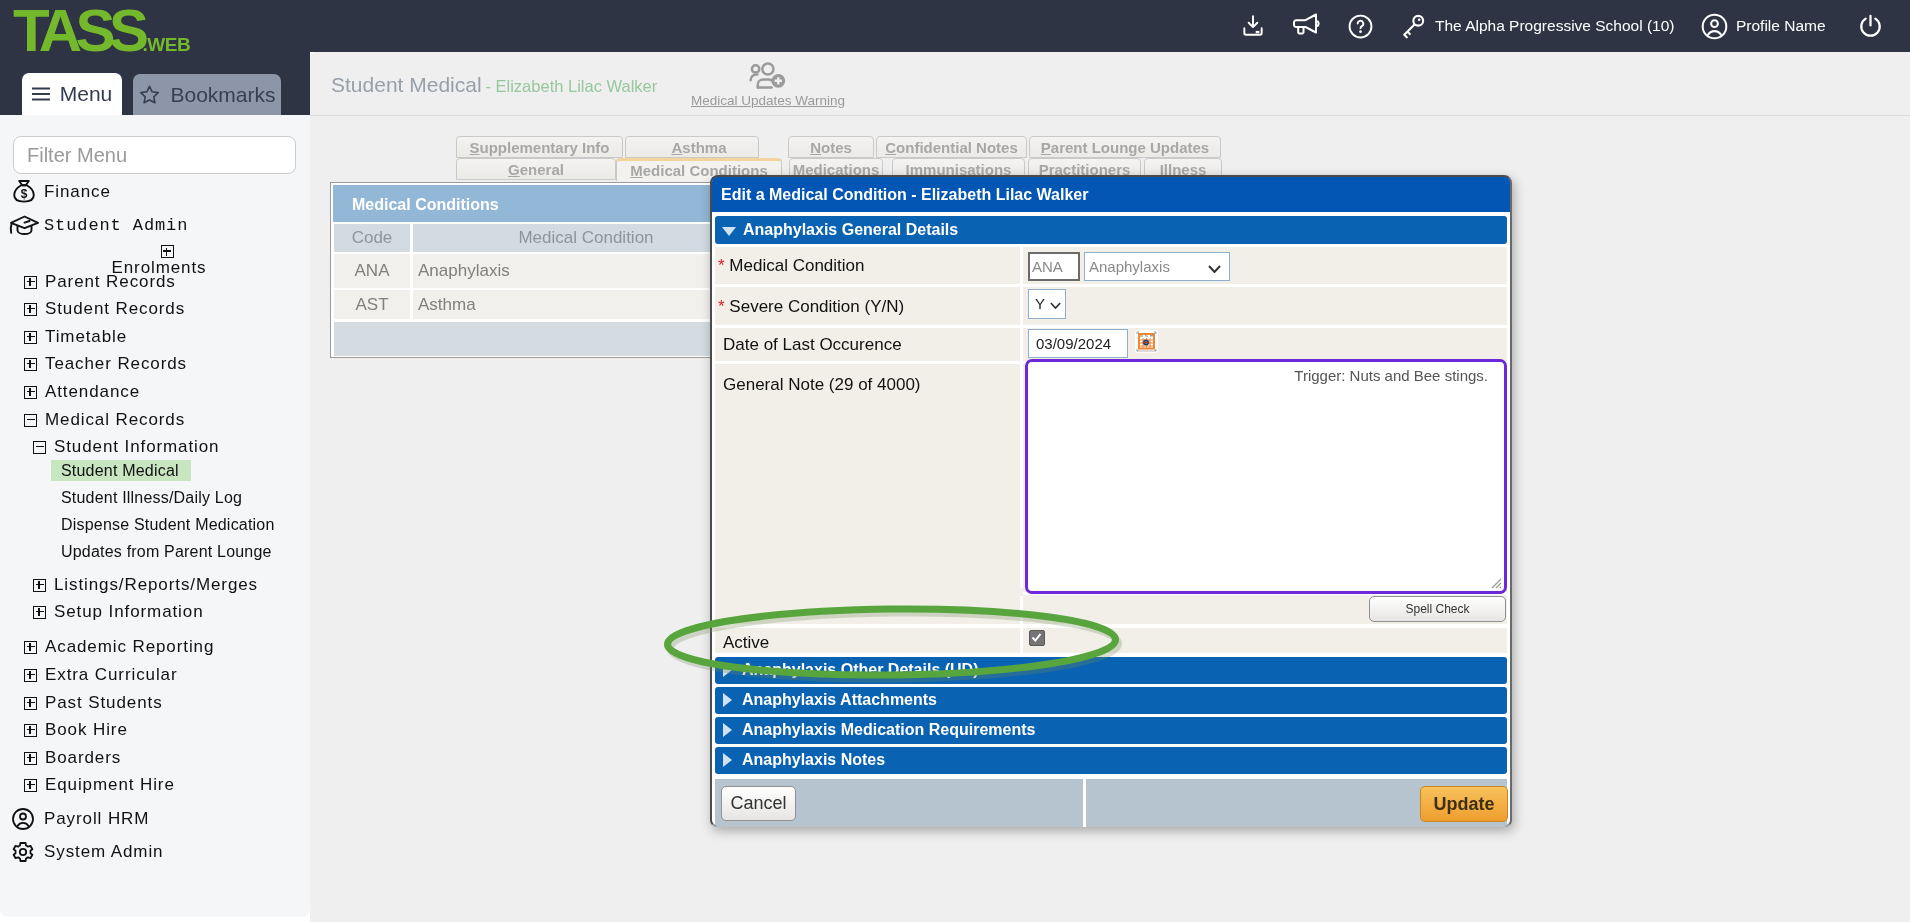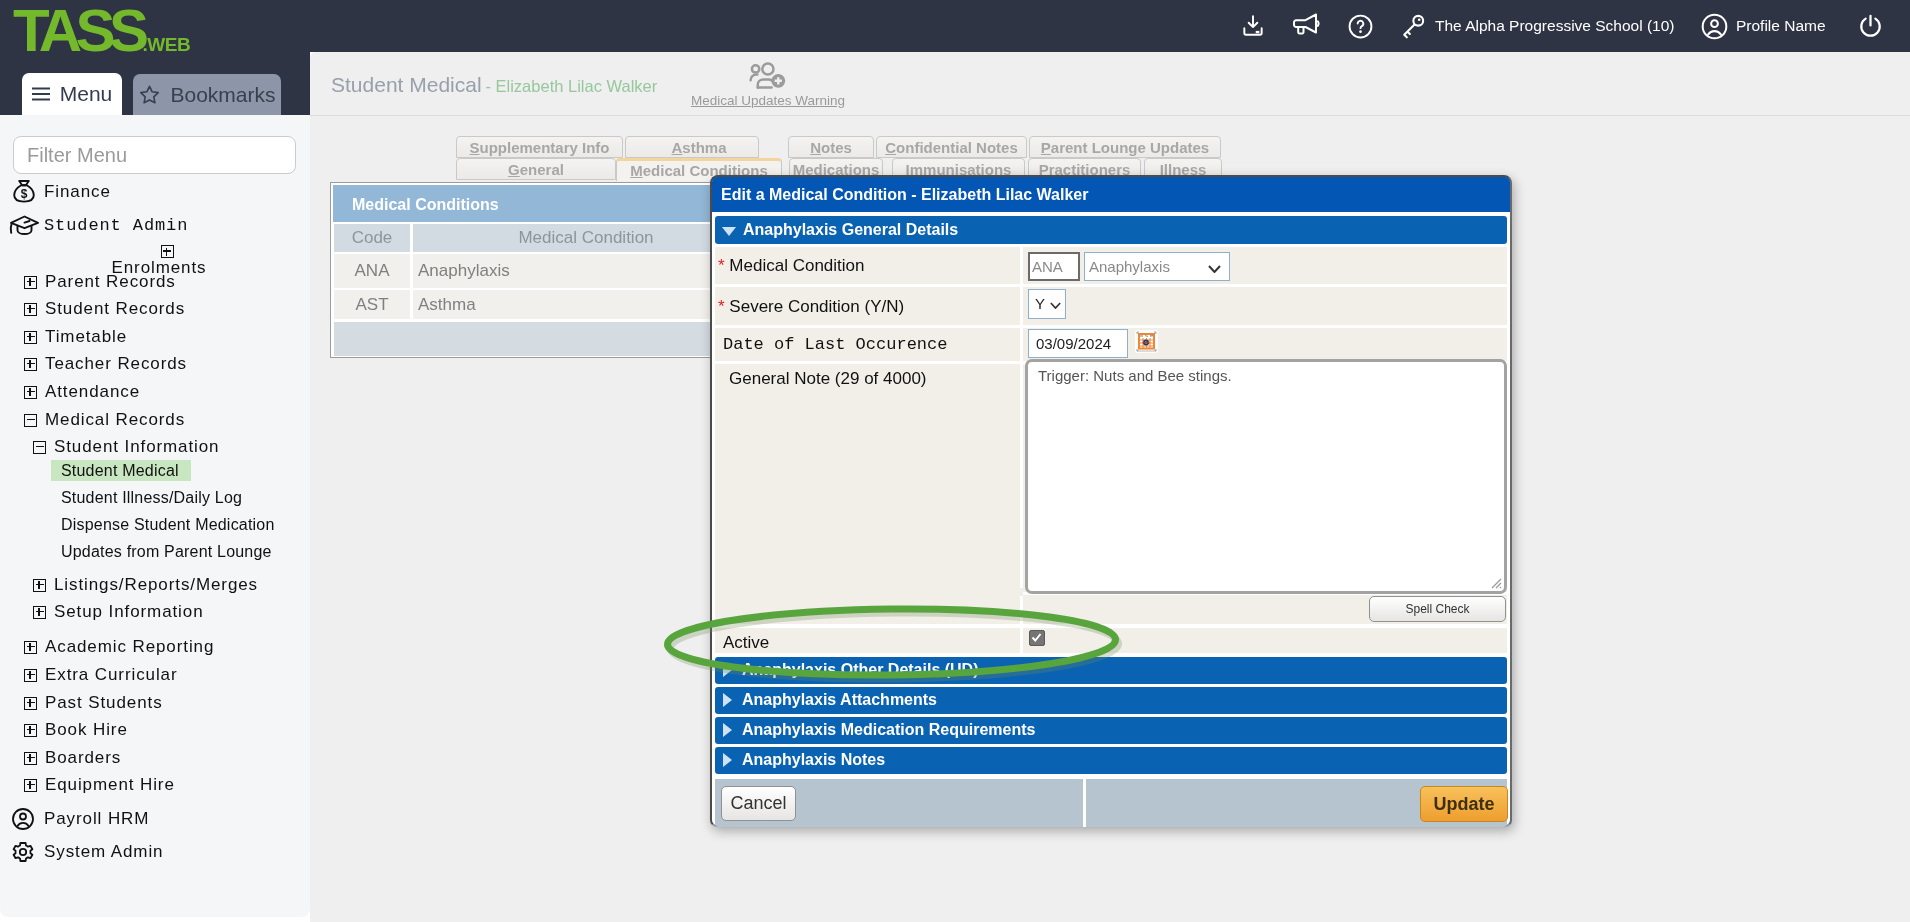--- a/index.html
+++ b/index.html
@@ -295,21 +295,21 @@
           </svg></div>
     </div>
     <div class="frow" style="top:110px;height:38px;">
         <span class="lab" style="top:10px;"><span class="req">*</span> Severe Condition (Y/N)</span>
         <div class="colsep"></div>
       <div style="position:absolute;left:313px;top:2px;width:38px;height:30px;border:1px solid #8eb0cc;background:#fff;font-size:15px;color:#222;line-height:28px;padding-left:6px;">Y<svg width="11" height="7" viewBox="0 0 13 8" style="position:absolute;right:4px;top:12px;">
             <path d="M1 1l5.5 6L12 1" fill="none" stroke="#333" stroke-width="2"></path>
           </svg></div>
     </div>
     <div class="frow" style="top:151px;height:33px;">
-        <span class="lab" style="top:7px;margin-left:5px;font-family:Liberation Mono, monospace;">Date of Last Occurence</span>
+        <span class="lab" style="top:7px;margin-left:5px;">Date of Last Occurence</span>
         <div class="colsep"></div>
       <div style="position:absolute;left:313px;top:1px;width:100px;height:29px;border:1px solid #8eb0cc;background:#fff;font-size:15px;color:#222;line-height:27px;padding-left:7px;">03/09/2024</div>
       <svg width="23" height="23" viewBox="0 0 23 23" style="position:absolute;left:420px;top:2px;">
           <rect x="0" y="0" width="23" height="23" rx="3" fill="#fdfdfd"></rect>
           <g stroke="#aaa" stroke-width="1.6">
             <line x1="1.5" y1="3.5" x2="3.5" y2="1.5"></line>
             <line x1="19.5" y1="1.5" x2="21.5" y2="3.5"></line>
             <line x1="1.5" y1="19.5" x2="3.5" y2="21.5"></line>
             <line x1="19.5" y1="21.5" x2="21.5" y2="19.5"></line>
           </g>
@@ -327,23 +327,23 @@
             <line x1="5" y1="6" x2="8" y2="6"></line>
             <line x1="10" y1="5.5" x2="13" y2="6.5"></line>
             <line x1="15" y1="6" x2="18" y2="5.5"></line>
           </g>
           <circle cx="11" cy="12.5" r="3" fill="#263e6e"></circle>
           <circle cx="11" cy="12.5" r="1" fill="#fff"></circle>
           <path d="M7.5 12.5h7" stroke="#b03a2e" stroke-width="1.2"></path>
         </svg>
     </div>
     <div class="frow" style="top:187px;height:228px;">
-        <span class="lab" style="top:5px;margin-left:11px;">General Note (29 of 4000)</span>
-        <div class="colsep"></div>
-      <div style="position:absolute;left:310px;top:-5px;width:482px;height:235px;border:3px solid #a3a3a3;border-radius:7px;background:#fff;font-size:15px;color:#555;padding:5px 10px;">Trigger: Nuts and Bee stings.
+        <span class="lab" style="top:11px;margin-left:5px;">General Note (29 of 4000)</span>
+        <div class="colsep"></div>
+      <div style="position:absolute;left:310px;top:-5px;width:482px;height:235px;border:3px solid #6d28d9;border-radius:7px;background:#fff;font-size:15px;color:#555;padding:5px 16px;text-align:right;">Trigger: Nuts and Bee stings.
         <svg width="12" height="12" viewBox="0 0 12 12" style="position:absolute;right:2px;bottom:2px;">
             <g stroke="#999" stroke-width="1.3">
               <line x1="2" y1="11" x2="11" y2="2"></line>
               <line x1="6" y1="11" x2="11" y2="6"></line>
               <line x1="10" y1="11" x2="11" y2="10"></line>
             </g>
           </svg>
       </div>
     </div>
     <div class="frow" style="top:418px;height:29px;">

